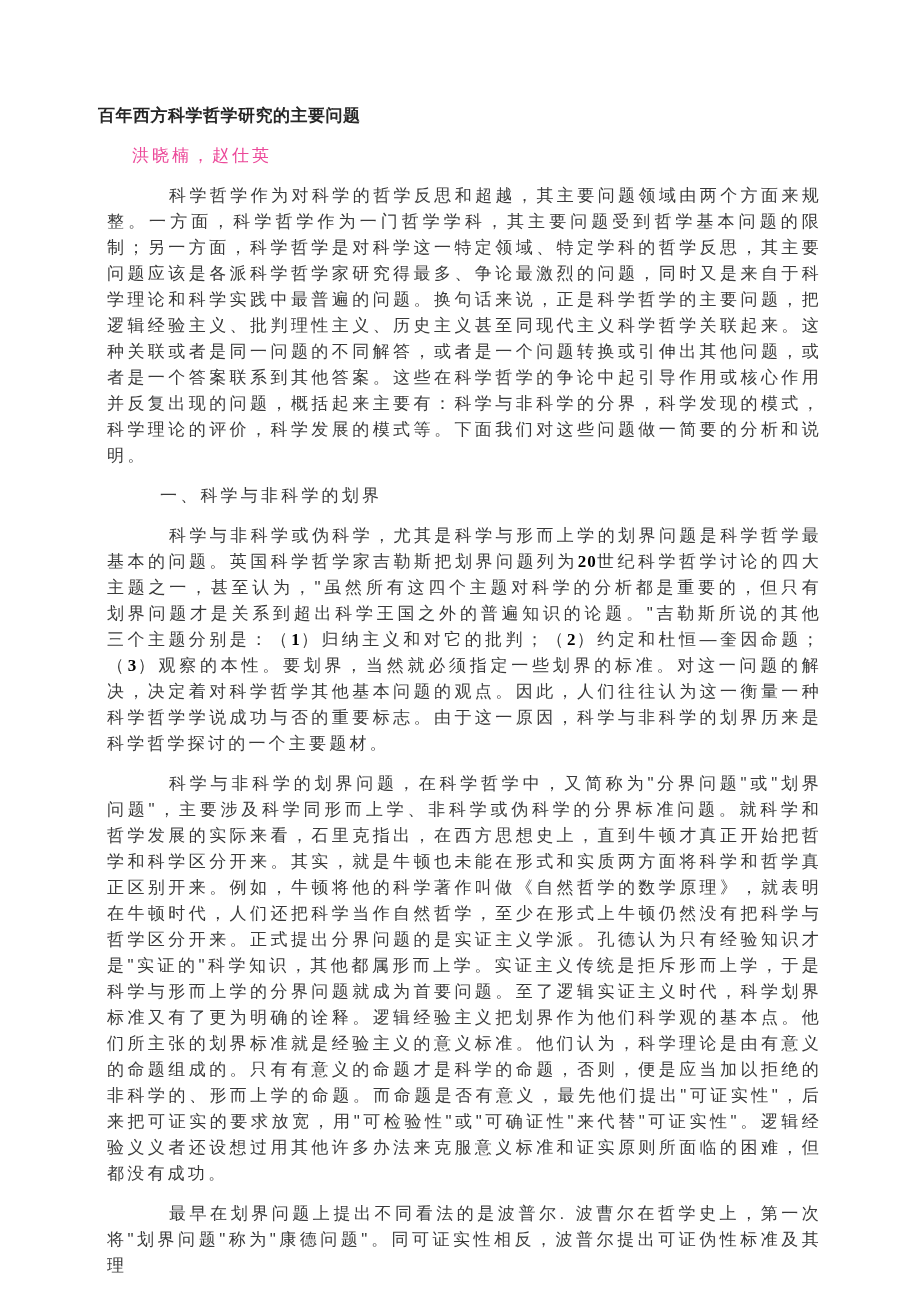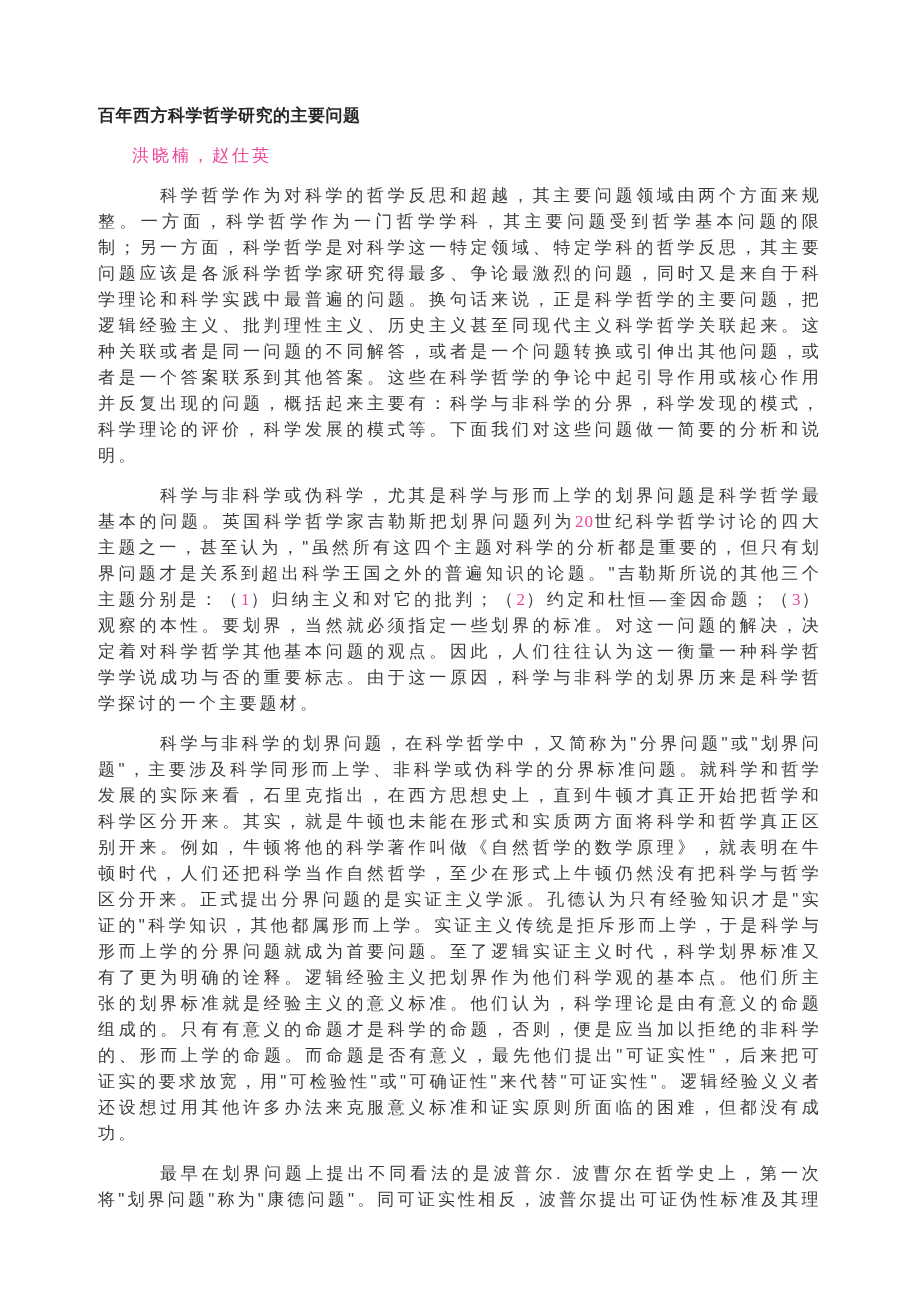--- a/index.html
+++ b/index.html
@@ -31,54 +31,55 @@
   }
   .byline {
     margin: 0 0 14px 0;
     font-size: 17px;
     line-height: 26px;
     letter-spacing: 3px;
     text-indent: 34px;
     color: #ec4899;
   }
   .para {
-    margin: 0 0 14px 0;
+    margin: 0 0 14px 9px;
     font-size: 17px;
     line-height: 26px;
     letter-spacing: 3.2px;
     text-align: justify;
     text-indent: 62px;
     color: #3a3a3a;
   }
   .section-heading {
     margin: 0 0 14px 0;
     font-size: 17px;
     line-height: 26px;
     font-weight: normal;
     letter-spacing: 3.2px;
     text-indent: 62px;
     color: #3a3a3a;
   }
   .run { font: inherit; }
   b.bold-num {
     font-family: "Liberation Serif", serif;
-    font-weight: normal;
+    font-weight: bold;
     letter-spacing: 1px;
-    color: #ec4899;
+    color: #000000;
   }
 </style>
 </head>
 <body>
 
 <div class="page">
   <h1 class="doc-title">百年西方科学哲学研究的主要问题</h1>
 
   <p class="byline">洪晓楠，赵仕英</p>
 
   <p class="para"><span class="run">科学哲学作为对科学的哲学反思和超越，其主要问题领域由两个方面来规整。一方面，科学哲学作为一门哲学学科，其主要问题受到哲学基本问题的限制；另一方面，科学哲学是对科学这一特定领域、特定学科的哲学反思，其主要问题应该是各派科学哲学家研究得最多、争论最激烈的问题，同时又是来自于科学理论和科学实践中最普遍的问题。换句话来说，正是科学哲学的主要问题，把逻辑经验主义、批判理性主义、历史主义甚至同现代主义科学哲学关联起来。这种关联或者是同一问题的不同解答，或者是一个问题转换或引伸出其他问题，或者是一个答案联系到其他答案。这些在科学哲学的争论中起引导作用或核心作用并反复出现的问题，概括起来主要有：科学与非科学的分界，科学发现的模式，科学理论的评价，科学发展的模式等。下面我们对这些问题做一简要的分析和说明。</span></p>
 
+  <h2 class="section-heading"><span class="run">一、科学与非科学的划界</span></h2>
 
   <p class="para"><span class="run">科学与非科学或伪科学，尤其是科学与形而上学的划界问题是科学哲学最基本的问题。英国科学哲学家吉勒斯把划界问题列为</span><b class="run bold-num">20</b><span class="run">世纪科学哲学讨论的四大主题之一，甚至认为，"虽然所有这四个主题对科学的分析都是重要的，但只有划界问题才是关系到超出科学王国之外的普遍知识的论题。"吉勒斯所说的其他三个主题分别是：（</span><b class="run bold-num">1</b><span class="run">）归纳主义和对它的批判；（</span><b class="run bold-num">2</b><span class="run">）约定和杜恒—奎因命题；（</span><b class="run bold-num">3</b><span class="run">）观察的本性。要划界，当然就必须指定一些划界的标准。对这一问题的解决，决定着对科学哲学其他基本问题的观点。因此，人们往往认为这一衡量一种科学哲学学说成功与否的重要标志。由于这一原因，科学与非科学的划界历来是科学哲学探讨的一个主要题材。</span></p>
 
   <p class="para"><span class="run">科学与非科学的划界问题，在科学哲学中，又简称为"分界问题"或"划界问题"，主要涉及科学同形而上学、非科学或伪科学的分界标准问题。就科学和哲学发展的实际来看，石里克指出，在西方思想史上，直到牛顿才真正开始把哲学和科学区分开来。其实，就是牛顿也未能在形式和实质两方面将科学和哲学真正区别开来。例如，牛顿将他的科学著作叫做《自然哲学的数学原理》，就表明在牛顿时代，人们还把科学当作自然哲学，至少在形式上牛顿仍然没有把科学与哲学区分开来。正式提出分界问题的是实证主义学派。孔德认为只有经验知识才是"实证的"科学知识，其他都属形而上学。实证主义传统是拒斥形而上学，于是科学与形而上学的分界问题就成为首要问题。至了逻辑实证主义时代，科学划界标准又有了更为明确的诠释。逻辑经验主义把划界作为他们科学观的基本点。他们所主张的划界标准就是经验主义的意义标准。他们认为，科学理论是由有意义的命题组成的。只有有意义的命题才是科学的命题，否则，便是应当加以拒绝的非科学的、形而上学的命题。而命题是否有意义，最先他们提出"可证实性"，后来把可证实的要求放宽，用"可检验性"或"可确证性"来代替"可证实性"。逻辑经验义义者还设想过用其他许多办法来克服意义标准和证实原则所面临的困难，但都没有成功。</span></p>
 
   <p class="para"><span class="run">最早在划界问题上提出不同看法的是波普尔. 波曹尔在哲学史上，第一次将"划界问题"称为"康德问题"。同可证实性相反，波普尔提出可证伪性标准及其理</span></p>
 </div>
 
 </body></html>

